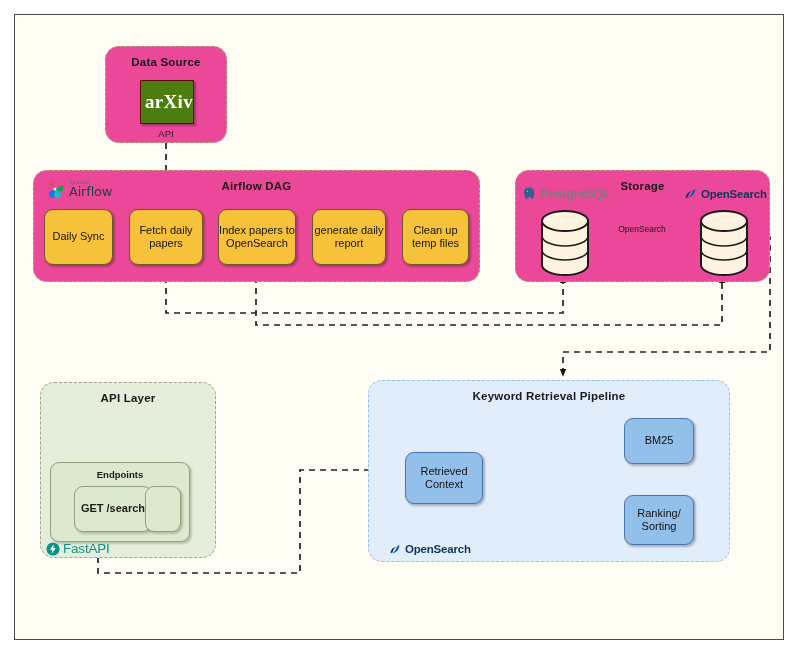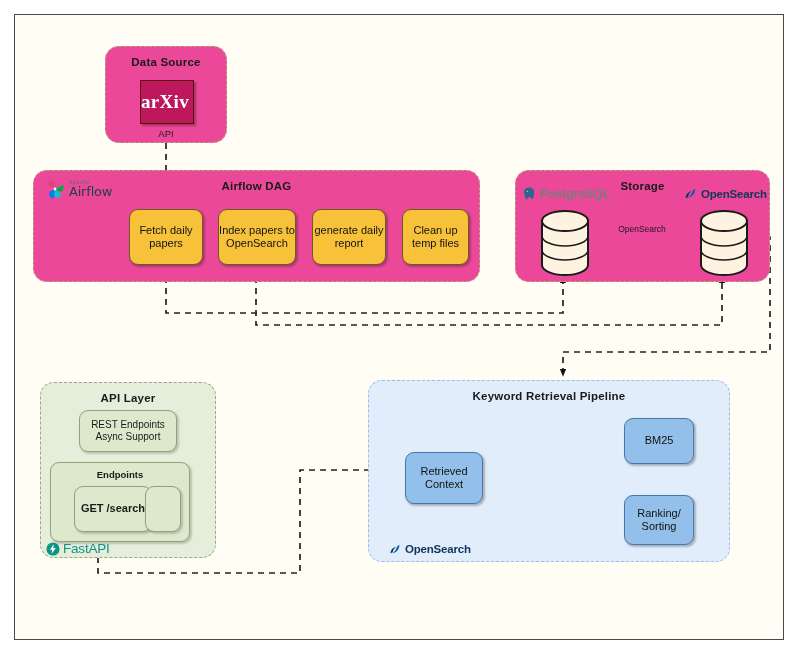--- a/index.html
+++ b/index.html
@@ -65,23 +65,23 @@
     box-shadow:1.2px 1.2px 2px rgba(0,0,0,.18);
   }
   .subpanel-title{
     position:absolute;left:0;right:0;top:6px;text-align:center;
     font-size:9.5px;font-weight:bold;color:#1a1a1a;
   }
 
   
   .arxiv{
     position:absolute;
-    background:#be185d;
+    background:#4d7c0f;
     border:1px solid #5c0d0d;
-    display:flex;align-items:center;justify-content:flex-start;
+    display:flex;align-items:center;justify-content:flex-end;
     box-shadow:2px 2px 2px rgba(0,0,0,.3);
   }
   .arxiv span{
     color:#ffffff;font-family:"Liberation Serif", serif;
     font-weight:bold;font-size:19px;letter-spacing:.3px;
   }
   .api-label{
     position:absolute;text-align:center;font-size:9.5px;color:#222;
   }
 
@@ -153,20 +153,23 @@
       <path d="M16 16 L14 30 C8 29 5 22 10 19 Z" fill="#017cee"></path>
       <path d="M16 16 L26 25 C22 30 15 30 15 24 Z" fill="#00c7d4"></path>
       <circle cx="16" cy="16" r="2.1" fill="#ffffff"></circle>
     </svg>
     <span class="txt">
       <span class="sm">Apache</span>
       <span class="bg">Airflow</span>
     </span>
   </div>
 
+  <div class="node orange" style="left:44px;top:209px;width:69px;height:56px;">
+    <span>Daily Sync</span>
+  </div>
   <div class="node orange" style="left:129px;top:209px;width:74px;height:56px;">
     <span>Fetch daily papers</span>
   </div>
   <div class="node orange" style="left:218px;top:209px;width:78px;height:56px;">
     <span>Index papers to OpenSearch</span>
   </div>
   <div class="node orange" style="left:312px;top:209px;width:74px;height:56px;">
     <span>generate daily report</span>
   </div>
   <div class="node orange" style="left:402px;top:209px;width:67px;height:56px;">
@@ -206,24 +209,20 @@
     <path d="M3,26 a23,10 0 0 0 46,0" fill="none" stroke="#1b1b1b" stroke-width="1.6"></path>
     <path d="M3,40 a23,10 0 0 0 46,0" fill="none" stroke="#1b1b1b" stroke-width="1.6"></path>
   </svg>
 
   <div class="backfill-label" style="left:606px;top:224px;width:72px;">OpenSearch</div>
 
   <div class="group green" style="left:40px;top:382px;width:176px;height:176px;">
     <div class="group-title">API Layer</div>
   </div>
 
-  <div class="node greenbox" style="left:79px;top:410px;width:98px;height:42px;flex-direction:column;">
-    <span>REST Endpoints</span>
-    <span>Async Support</span>
-  </div>
 
   <div class="subpanel" style="left:50px;top:462px;width:140px;height:80px;">
     <div class="subpanel-title">Endpoints</div>
   </div>
   <div class="node greenbox strong" style="left:74px;top:486px;width:78px;height:46px;">
     <span>GET /search</span>
   </div>
   <div class="node greenbox" style="left:145px;top:486px;width:36px;height:46px;">
     <span></span>
   </div>

